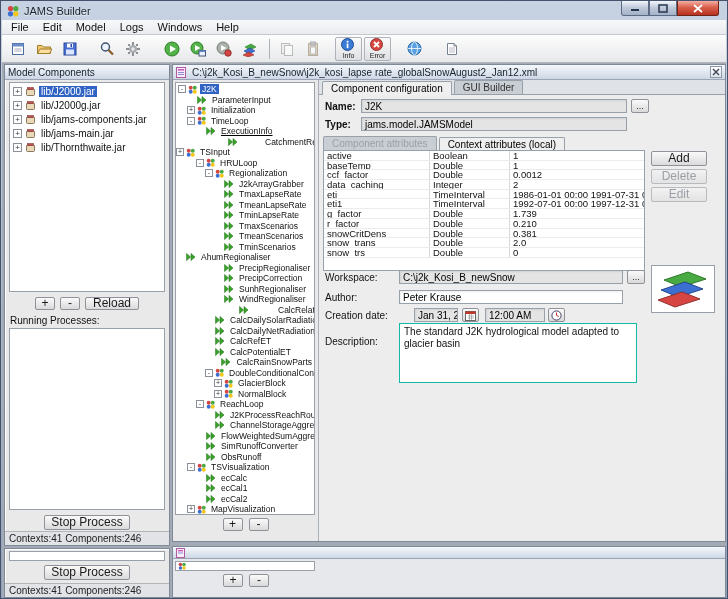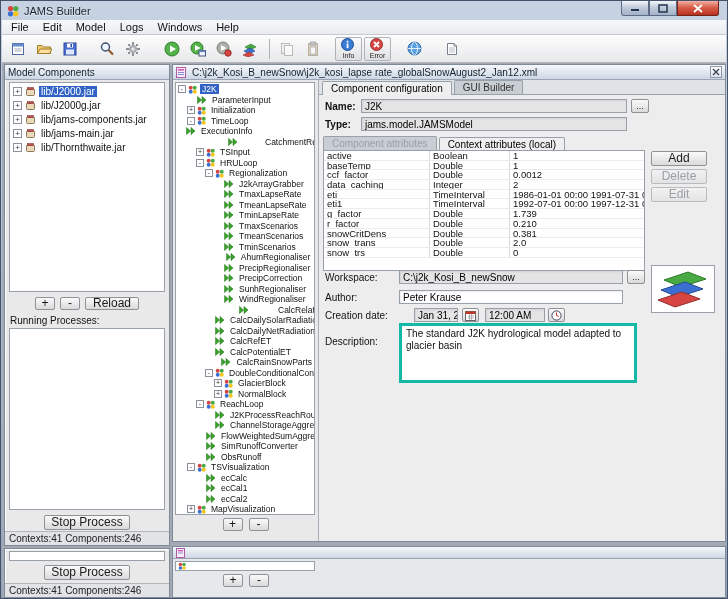--- a/index.html
+++ b/index.html
@@ -73,21 +73,21 @@
   .attr-tabs{position:absolute;left:4px;top:41px;display:flex}
   .attr-table{position:absolute;left:4px;top:55px;width:322px;height:121px;background:#fff;border:1px solid #98a0aa;overflow:hidden;display:flex;flex-direction:column}
   .thead{display:flex;height:13px;flex:none}
   .thead .tcell{background:linear-gradient(#fbfbfb,#e1e1e1);border-bottom:1px solid #a7a7a7;font-size:10px}
   .tcell{border-right:1px solid #d9d9d9;padding:0 3px;font-size:9.5px;line-height:9.6px;white-space:nowrap;overflow:hidden;color:#111}
   .thead .tcell{line-height:12px}
   .trow{display:flex;height:9.7px;border-bottom:1px solid #ececec}
   .c0{width:106px;flex:none}.c1{width:80px;flex:none}.c2{flex:1;border-right:none}
   .side-btn{position:absolute;left:332px;width:56px;height:15px}
   .thumb{position:absolute;left:332px;top:170px;width:64px;height:48px;background:#fff;border:1px solid #9aa0aa;display:flex;align-items:center;justify-content:center}
-  .desc-box{position:absolute;left:80px;top:228px;width:238px;height:60px;background:#fff;border:3px solid #14b8a6;font-size:10px;padding:2px 4px;color:#111;line-height:12px}
+  .desc-box{position:absolute;left:80px;top:228px;width:238px;height:60px;background:#fff;border:1px solid #14b8a6;font-size:10px;padding:2px 4px;color:#111;line-height:12px}
   
   .lp2{left:2px;top:485px;width:166px;height:50px}
   .lp2-sliver{position:absolute;top:2px;left:4px;right:4px;height:10px;background:#fff;border:1px solid #98a0aa}
   .lp2-stop{position:absolute;top:16px;left:50%;transform:translateX(-50%);width:86px;height:15px}
   .doc2{left:170px;top:483px;width:554px;height:52px}
   .doc2-body{position:absolute;top:12px;left:0;right:0;bottom:0;background:#e6e8ec}
   .doc2-sliver{position:absolute;top:2px;left:2px;width:140px;height:10px;background:#fff;border:1px solid #98a0aa;display:flex;align-items:center;padding-left:2px}
   .doc2-btnrow{position:absolute;top:15px;left:0;width:146px;display:flex;justify-content:center;gap:6px}
   .ft-sm{height:12px;font-size:9px}
 </style>
@@ -406,41 +406,41 @@
                 <span class="ic">
                   <svg width="9" height="9" viewBox="0 0 10 10">
                     <circle cx="3" cy="3" r="2.2" fill="#d64541"></circle>
                     <circle cx="7.5" cy="3" r="2.2" fill="#49a942"></circle>
                     <circle cx="3" cy="7.5" r="2.2" fill="#3b6fd1"></circle>
                     <circle cx="7.5" cy="7.5" r="2.2" fill="#f5c518"></circle>
                   </svg>
                 </span>
                 <span class="lab">TimeLoop</span>
               </div>
+              <div class="dtree-row" style="padding-left: 20px; text-decoration: underline;">
+                <span class="handle empty"></span>
+                <span class="ic">
+                  <svg width="10" height="8" viewBox="0 0 11 9">
+                    <path d="M0.5,0.5 L5,4.5 L0.5,8.5z" fill="#3aa32a" stroke="#1c6f14" stroke-width="0.6"></path>
+                    <path d="M5.5,0.5 L10,4.5 L5.5,8.5z" fill="#3aa32a" stroke="#1c6f14" stroke-width="0.6"></path>
+                  </svg>
+                </span>
+                <span class="lab">ExecutionInfo</span>
+              </div>
+              <div class="dtree-row" style="padding-left: 20px; gap: 22px;">
+                <span class="handle empty"></span>
+                <span class="ic">
+                  <svg width="10" height="8" viewBox="0 0 11 9">
+                    <path d="M0.5,0.5 L5,4.5 L0.5,8.5z" fill="#3aa32a" stroke="#1c6f14" stroke-width="0.6"></path>
+                    <path d="M5.5,0.5 L10,4.5 L5.5,8.5z" fill="#3aa32a" stroke="#1c6f14" stroke-width="0.6"></path>
+                  </svg>
+                </span>
+                <span class="lab">CatchmentResetter</span>
+              </div>
               <div class="dtree-row" style="">
-                <span class="handle empty"></span>
-                <span class="ic">
-                  <svg width="10" height="8" viewBox="0 0 11 9">
-                    <path d="M0.5,0.5 L5,4.5 L0.5,8.5z" fill="#3aa32a" stroke="#1c6f14" stroke-width="0.6"></path>
-                    <path d="M5.5,0.5 L10,4.5 L5.5,8.5z" fill="#3aa32a" stroke="#1c6f14" stroke-width="0.6"></path>
-                  </svg>
-                </span>
-                <span class="lab">ExecutionInfo</span>
-              </div>
-              <div class="dtree-row" style="padding-left: 20px; gap: 22px;">
-                <span class="handle empty"></span>
-                <span class="ic">
-                  <svg width="10" height="8" viewBox="0 0 11 9">
-                    <path d="M0.5,0.5 L5,4.5 L0.5,8.5z" fill="#3aa32a" stroke="#1c6f14" stroke-width="0.6"></path>
-                    <path d="M5.5,0.5 L10,4.5 L5.5,8.5z" fill="#3aa32a" stroke="#1c6f14" stroke-width="0.6"></path>
-                  </svg>
-                </span>
-                <span class="lab">CatchmentResetter</span>
-              </div>
-              <div class="dtree-row" style="padding-left: 20px;">
                 <span class="handle">+</span>
                 <span class="ic">
                   <svg width="9" height="9" viewBox="0 0 10 10">
                     <circle cx="3" cy="3" r="2.2" fill="#d64541"></circle>
                     <circle cx="7.5" cy="3" r="2.2" fill="#49a942"></circle>
                     <circle cx="3" cy="7.5" r="2.2" fill="#3b6fd1"></circle>
                     <circle cx="7.5" cy="7.5" r="2.2" fill="#f5c518"></circle>
                   </svg>
                 </span>
                 <span class="lab">TSInput</span>
@@ -532,21 +532,21 @@
               <div class="dtree-row" style="padding-left: 38px;">
                 <span class="handle empty"></span>
                 <span class="ic">
                   <svg width="10" height="8" viewBox="0 0 11 9">
                     <path d="M0.5,0.5 L5,4.5 L0.5,8.5z" fill="#3aa32a" stroke="#1c6f14" stroke-width="0.6"></path>
                     <path d="M5.5,0.5 L10,4.5 L5.5,8.5z" fill="#3aa32a" stroke="#1c6f14" stroke-width="0.6"></path>
                   </svg>
                 </span>
                 <span class="lab">TminScenarios</span>
               </div>
-              <div class="dtree-row" style="padding-left: 38px; justify-content: center;">
+              <div class="dtree-row" style="">
                 <span class="handle empty"></span>
                 <span class="ic">
                   <svg width="10" height="8" viewBox="0 0 11 9">
                     <path d="M0.5,0.5 L5,4.5 L0.5,8.5z" fill="#3aa32a" stroke="#1c6f14" stroke-width="0.6"></path>
                     <path d="M5.5,0.5 L10,4.5 L5.5,8.5z" fill="#3aa32a" stroke="#1c6f14" stroke-width="0.6"></path>
                   </svg>
                 </span>
                 <span class="lab">AhumRegionaliser</span>
               </div>
               <div class="dtree-row" style="padding-left: 38px;">

